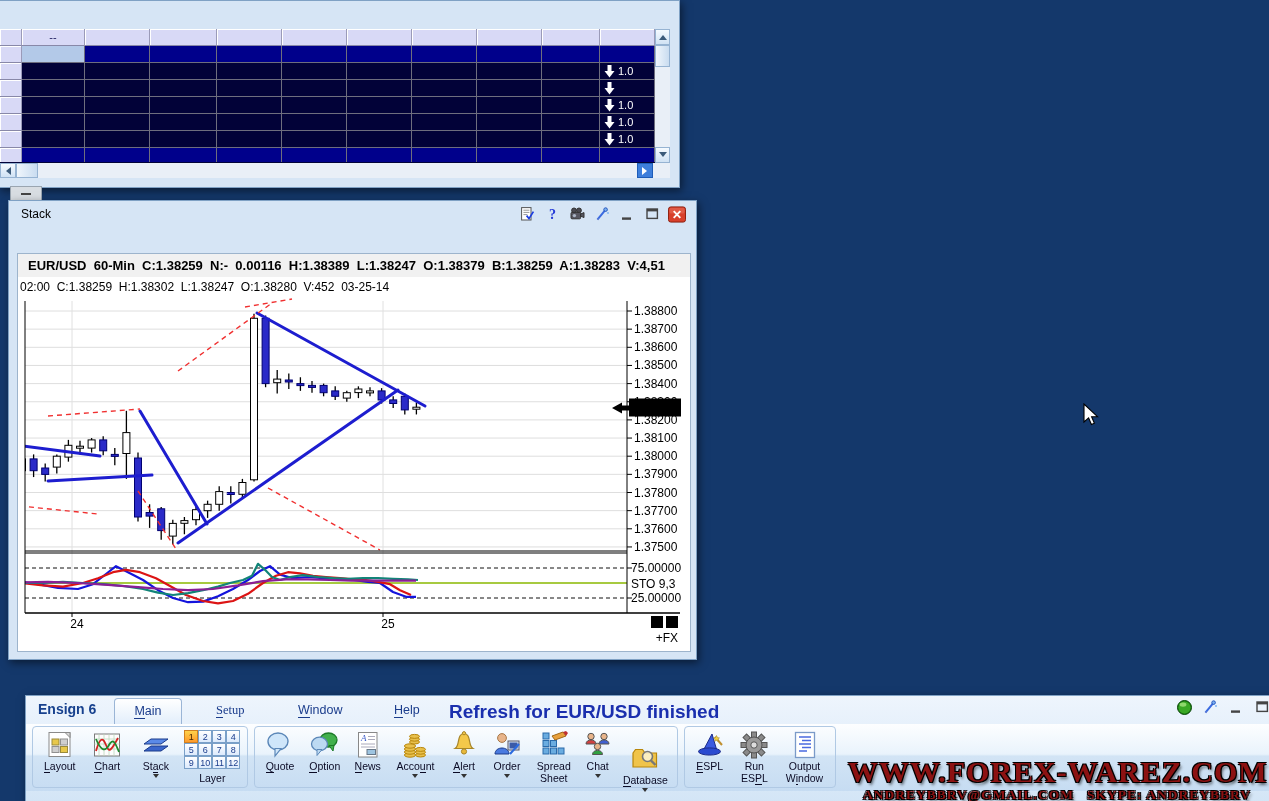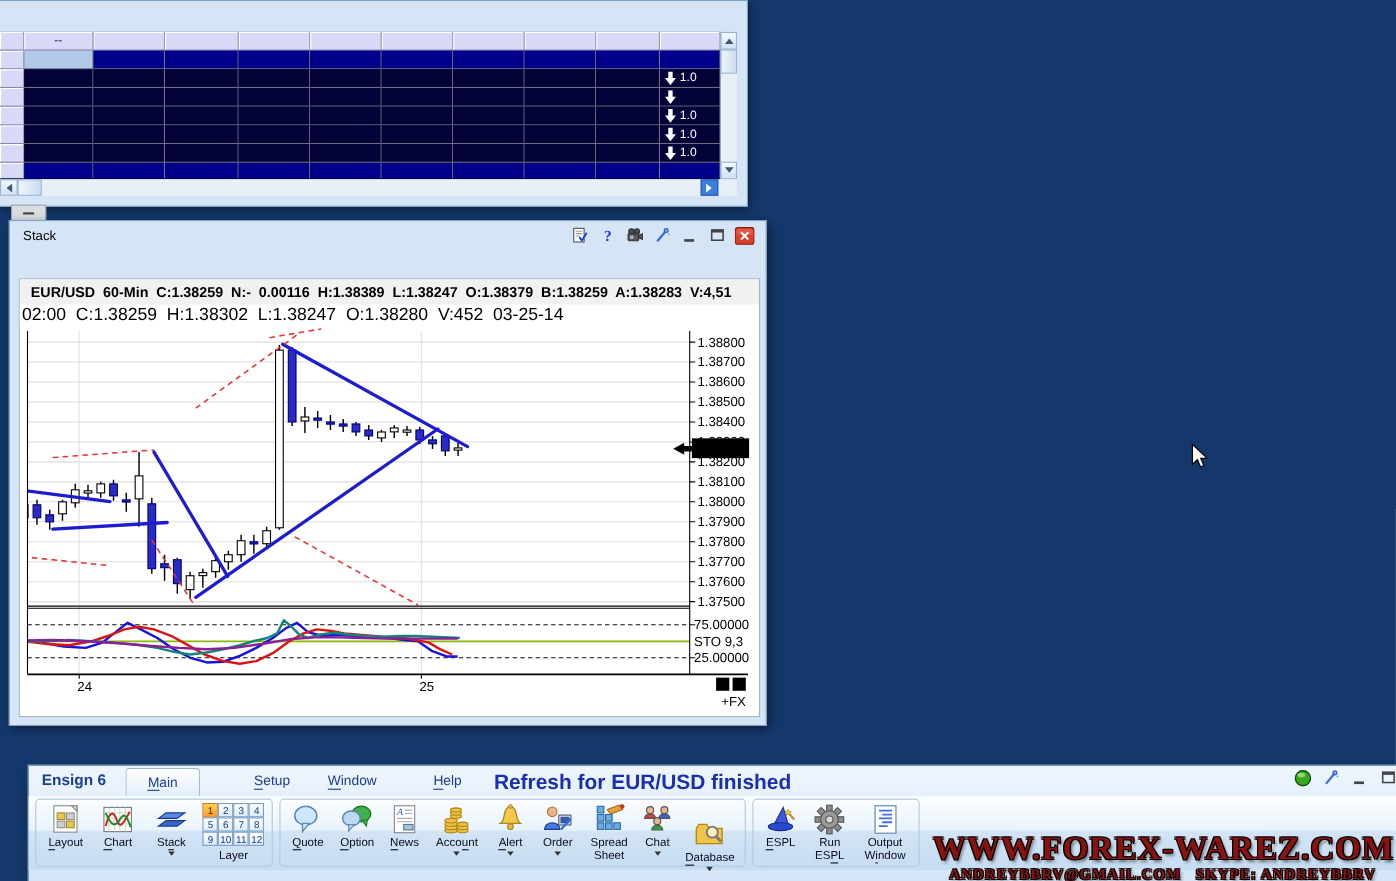--- a/index.html
+++ b/index.html
@@ -40,21 +40,21 @@
   #win-stack{left:8px;top:200px;width:687px;height:458px;}
   .stack-title{position:relative;height:26px;display:flex;align-items:center;padding:0 12px;font-size:12px;}
   #stack-icons{right:10px;}
   #stack-tabs{position:absolute;left:4px;top:26px;height:24px;display:flex;align-items:flex-end;}
   .tab{height:20px;line-height:20px;padding:0 10px;font-size:11px;background:linear-gradient(#f2f2f2,#dcdcdc);
        border:1px solid #8a8a8a;border-bottom:none;border-radius:2px 2px 0 0;margin-right:2px;color:#111;}
   .tab.active{height:23px;line-height:23px;background:#fdfdfd;font-weight:normal;}
   .chart-panel{position:absolute;left:8px;top:52px;width:672px;height:397px;background:#fff;border:1px solid #9db4cc;}
   .cap1{height:23px;line-height:23px;background:#f1f1f1;font-weight:bold;font-size:13px;padding-left:10px;
         white-space:pre;color:#000;}
-  .cap2{height:20px;line-height:20px;background:#fff;font-size:16px;padding-left:2px;white-space:pre;color:#000;}
+  .cap2{height:20px;line-height:20px;background:#fff;font-size:12px;padding-left:2px;white-space:pre;color:#000;}
   #chart-svg{display:block;}
   
   #win-bar{left:25px;top:695px;width:1244px;height:106px;background:linear-gradient(#eef5fd,#d3e5f6);}
   .menu-row{position:relative;height:28px;}
   .app-title{position:absolute;left:12px;top:5px;font-size:14px;font-weight:bold;color:#17418e;}
   .menu-item{position:absolute;top:7px;font-size:12.5px;color:#1a3c8c;}
   .main-tab{position:absolute;left:88px;top:2px;width:68px;height:26px;box-sizing:border-box;
             background:linear-gradient(#ffffff,#e2eefb);border:1px solid #9ab5d6;border-bottom:none;
             border-radius:4px 4px 0 0;text-align:center;line-height:24px;font-size:12.5px;color:#1a3c8c;}
   .accel{border-bottom:1px solid currentColor;}
@@ -541,21 +541,21 @@
           <rect x="633" y="319" width="12" height="12" fill="#000"></rect>
           <rect x="648" y="319" width="12" height="12" fill="#000"></rect>
           <text x="660" y="345" font-family="Liberation Sans,sans-serif" font-size="12" fill="#000" text-anchor="end">+FX</text>
         </svg>
     </div>
   </section>
 
   <section class="window" id="win-bar">
     <div class="menu-row">
       <span class="app-title">Ensign 6</span>
-      <span id="menu-items"><span class="main-tab"><span class="accel">M</span>ain</span><span class="menu-item" style="left: 205px;"><span class="accel">S</span>etup</span><span class="menu-item" style="left: 272px;"><span class="accel">W</span>indow</span><span class="menu-item" style="left: 368px;"><span class="accel">H</span>elp</span></span>
+      <span id="menu-items"><span class="main-tab"><span class="accel">M</span>ain</span><span class="menu-item" style="left: 190px; font-family: Liberation Serif, serif;"><span class="accel">S</span>etup</span><span class="menu-item" style="left: 272px;"><span class="accel">W</span>indow</span><span class="menu-item" style="left: 368px;"><span class="accel">H</span>elp</span></span>
       <span class="status-text">Refresh for EUR/USD finished</span>
       <div class="bar-controls" id="bar-controls">
           <span class="ic"><svg width="17" height="17" viewBox="0 0 17 17">
               <circle cx="8.5" cy="8.5" r="7" fill="#1a7a10" stroke="#0a4a08"></circle>
               <circle cx="8.5" cy="8.5" r="6" fill="#3aa825"></circle>
               <ellipse cx="7" cy="5.6" rx="3.4" ry="2.2" fill="#9fe07a" opacity=".85"></ellipse>
             </svg></span>
           <span class="ic"><svg width="17" height="17" viewBox="0 0 17 17">
               <path d="M3.4 13.6L11 4.4" stroke="#3a6ae0" stroke-width="2"></path>
               <path d="M3.4 13.6l1.6-.4-.8-1z" fill="#88b"></path>

